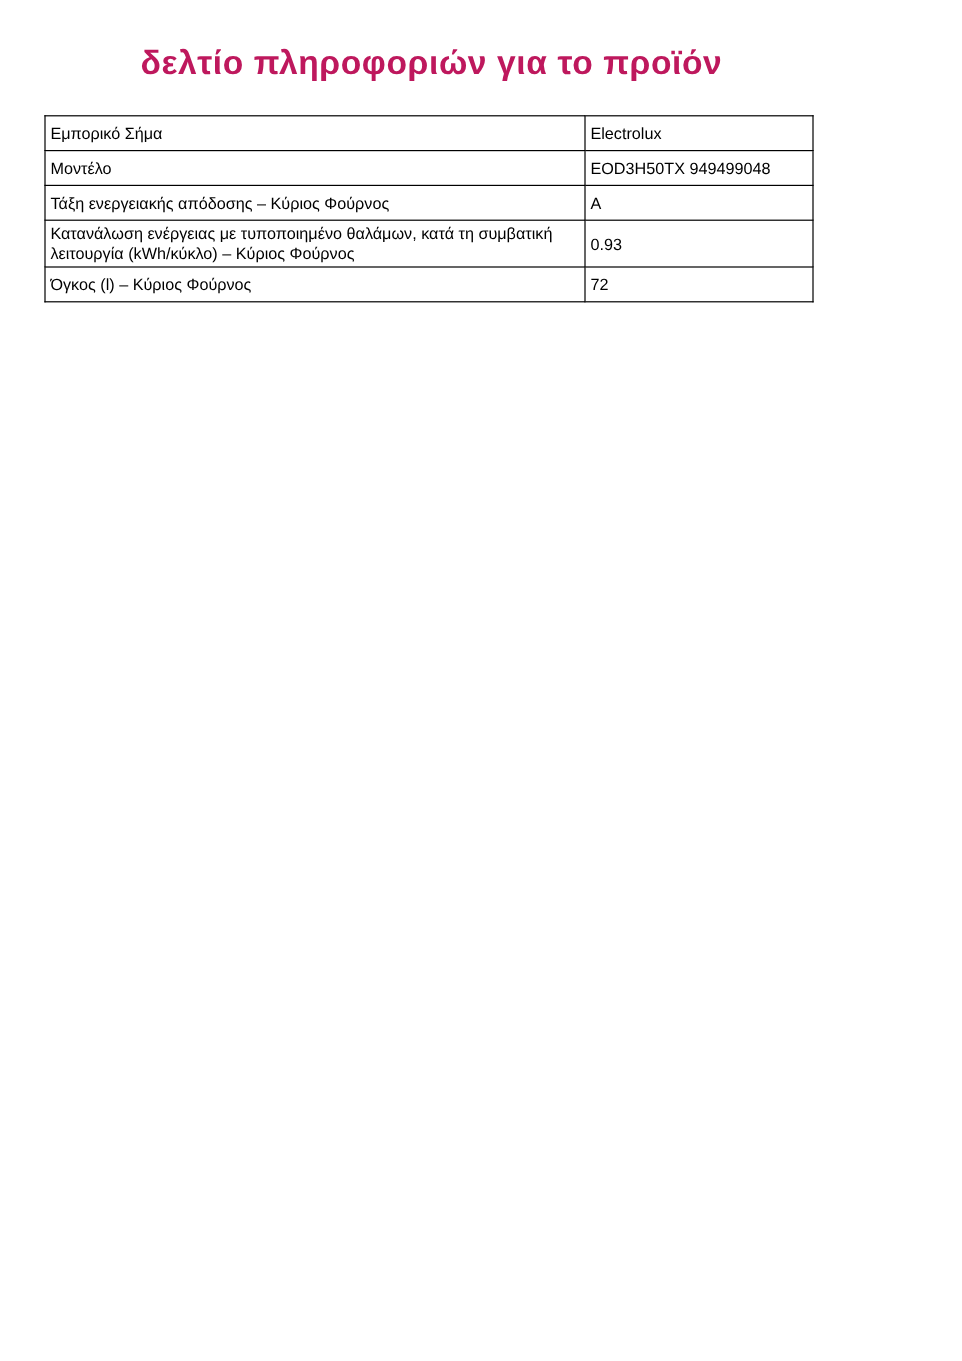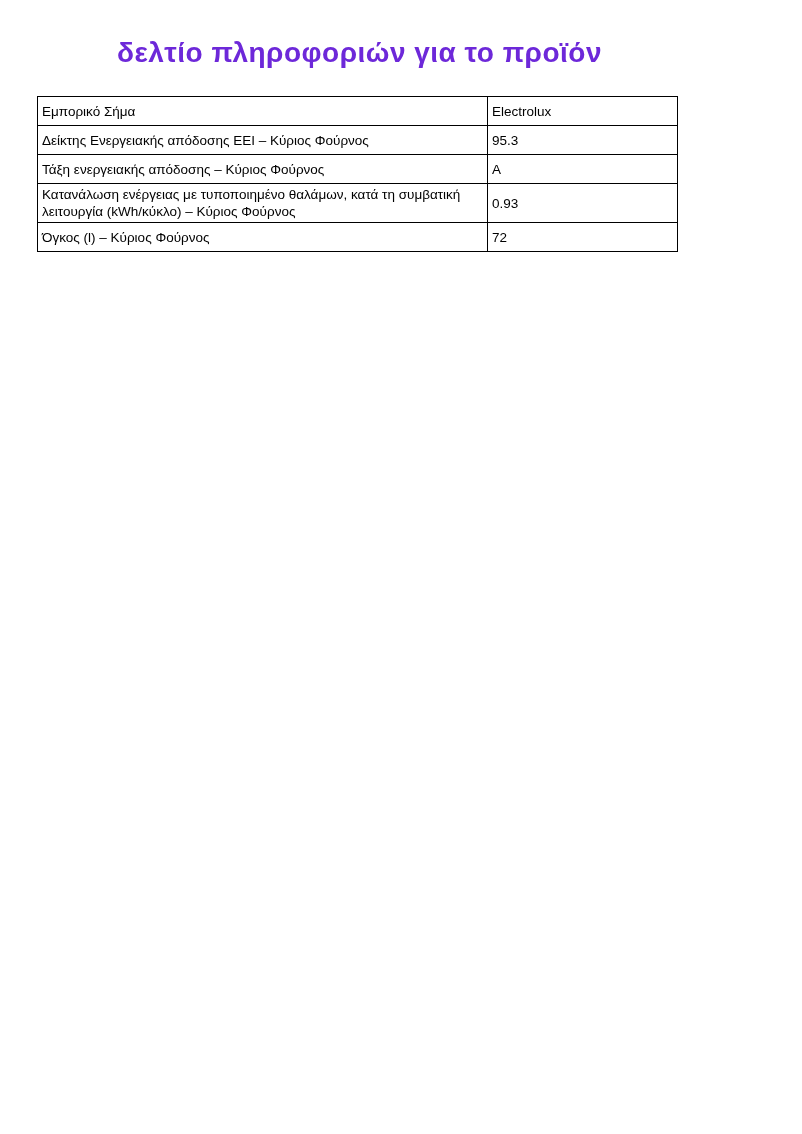--- a/index.html
+++ b/index.html
@@ -15,21 +15,21 @@
     color: #000000;
   }
   .page-title {
     position: absolute;
     left: 117px;
     top: 36px;
     margin: 0;
     font-size: 28px;
     line-height: 34px;
     font-weight: 700;
-    color: #6d28d9;
+    color: #be185d;
     letter-spacing: 0.5px;
     white-space: nowrap;
   }
   table.spec-table {
     position: absolute;
     left: 37px;
     top: 96px;
     width: 640px;
     border-collapse: collapse;
     table-layout: fixed;
@@ -56,25 +56,25 @@
     <colgroup>
       <col class="c-label">
       <col class="c-value">
     </colgroup>
     <tbody>
   <tr>
     <td>Εμπορικό Σήμα</td>
     <td>Electrolux</td>
   </tr>
 
+  <tr>
+    <td>Μοντέλο</td>
+    <td>EOD3H50TX 949499048</td>
+  </tr>
 
-  <tr>
-    <td>Δείκτης Ενεργειακής απόδοσης EEI – Κύριος Φούρνος</td>
-    <td>95.3</td>
-  </tr>
 
   <tr>
     <td>Τάξη ενεργειακής απόδοσης – Κύριος Φούρνος</td>
     <td>A</td>
   </tr>
 
   <tr>
     <td>Κατανάλωση ενέργειας με τυποποιημένο θαλάμων, κατά τη συμβατική λειτουργία (kWh/κύκλο) – Κύριος Φούρνος</td>
     <td>0.93</td>
   </tr>

